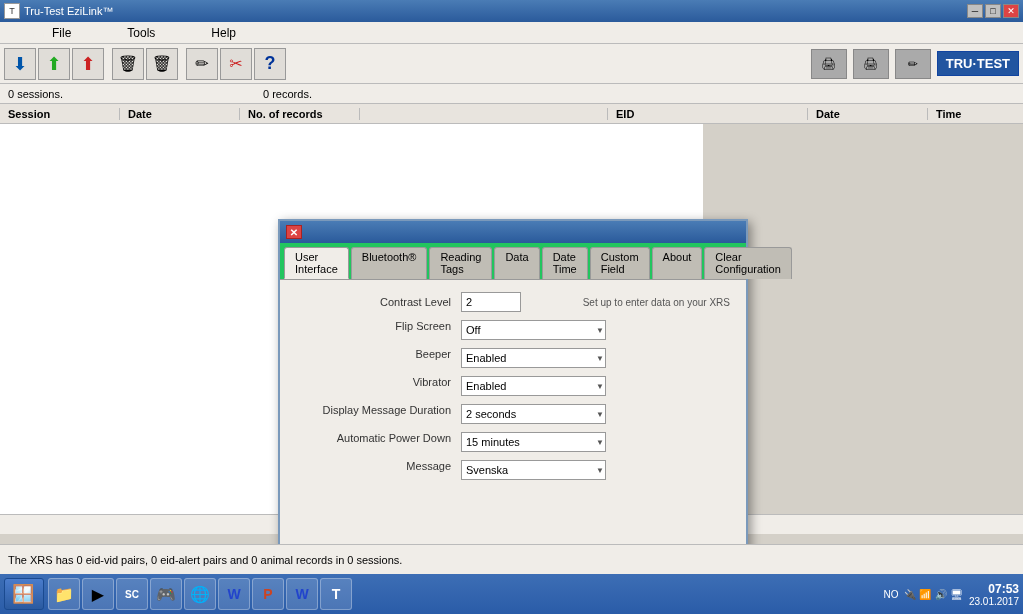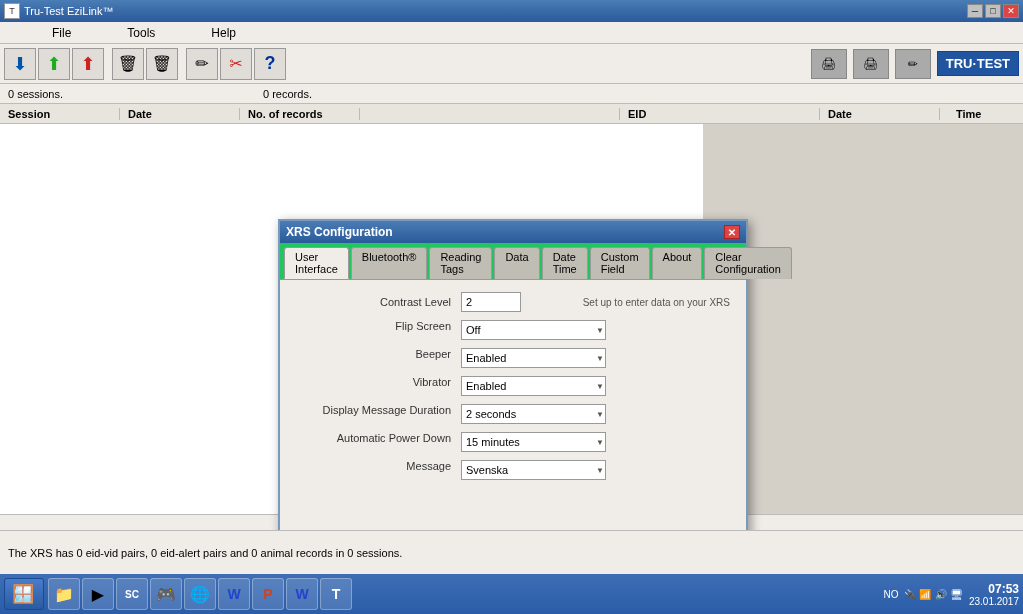--- a/index.html
+++ b/index.html
@@ -357,31 +357,30 @@
   <span style="margin-left:200px;">0 records.</span>
 </div>
 
 <div id="table-header">
   <div class="col-session">Session</div>
   <div class="col-date">Date</div>
   <div class="col-records">No. of records</div>
   <div style="flex:1;"></div>
   <div style="width:200px;padding:0 8px;border-left:1px solid #bbb;">EID</div>
   <div style="width:120px;padding:0 8px;border-left:1px solid #bbb;">Date</div>
-  <div style="width:84px;padding:0 16px;border-left:1px solid #bbb;">Time</div>
+  <div style="width:96px;padding:0 8px;border-left:1px solid #bbb;">Time</div>
 </div>
 
 <div id="main-area" style="height:390px;background:#d4d0c8;position:relative;">
   <div style="background:white;position:absolute;left:0;right:320px;top:0;bottom:0;"></div>
   <div style="position:absolute;right:0;top:0;bottom:0;width:320px;background:#d4d0c8;"></div>
 
   <div id="xrs-dialog">
 
     <div class="dialog-titlebar">
-      <span class="dialog-title">XRS Configuration</span>
       <div class="dialog-close">✕</div>
     </div>
 
     <div class="dialog-tabs">
       <div class="tab active">User Interface</div>
       <div class="tab">Bluetooth®</div>
       <div class="tab">Reading Tags</div>
       <div class="tab">Data</div>
       <div class="tab">Date Time</div>
       <div class="tab">Custom Field</div>
@@ -473,21 +472,21 @@
       </div>
     </div>
 
     <div class="dialog-footer">
       <button class="btn-close">Close</button>
     </div>
     <div class="dialog-resize">⋱</div>
   </div>
 </div>
 
-<div id="bottom-status" style="background:#f0ede8;height:44px;display:flex;align-items:center;padding:4px 8px;font-size:11px;border-top:1px solid #bbb;">
+<div id="bottom-status" style="background:#f0ede8;height:30px;display:flex;align-items:center;padding:4px 8px;font-size:11px;border-top:1px solid #bbb;">
   <span>The XRS has 0 eid-vid pairs, 0 eid-alert pairs and 0 animal records in 0 sessions.</span>
 </div>
 <div style="background:#f0ede8;height:20px;display:flex;align-items:center;padding:0 8px;font-size:11px;border-top:1px solid #bbb;flex-direction:column;">
   <span style="color:#0066cc;margin-right:20px;">XRS COM9 Connected</span>
   <span style="font-weight:bold;">All Alerts have been cleared from the XRS.</span>
 </div>
 
 <div id="taskbar">
   <div class="taskbar-start">🪟</div>
   <div class="taskbar-apps">

